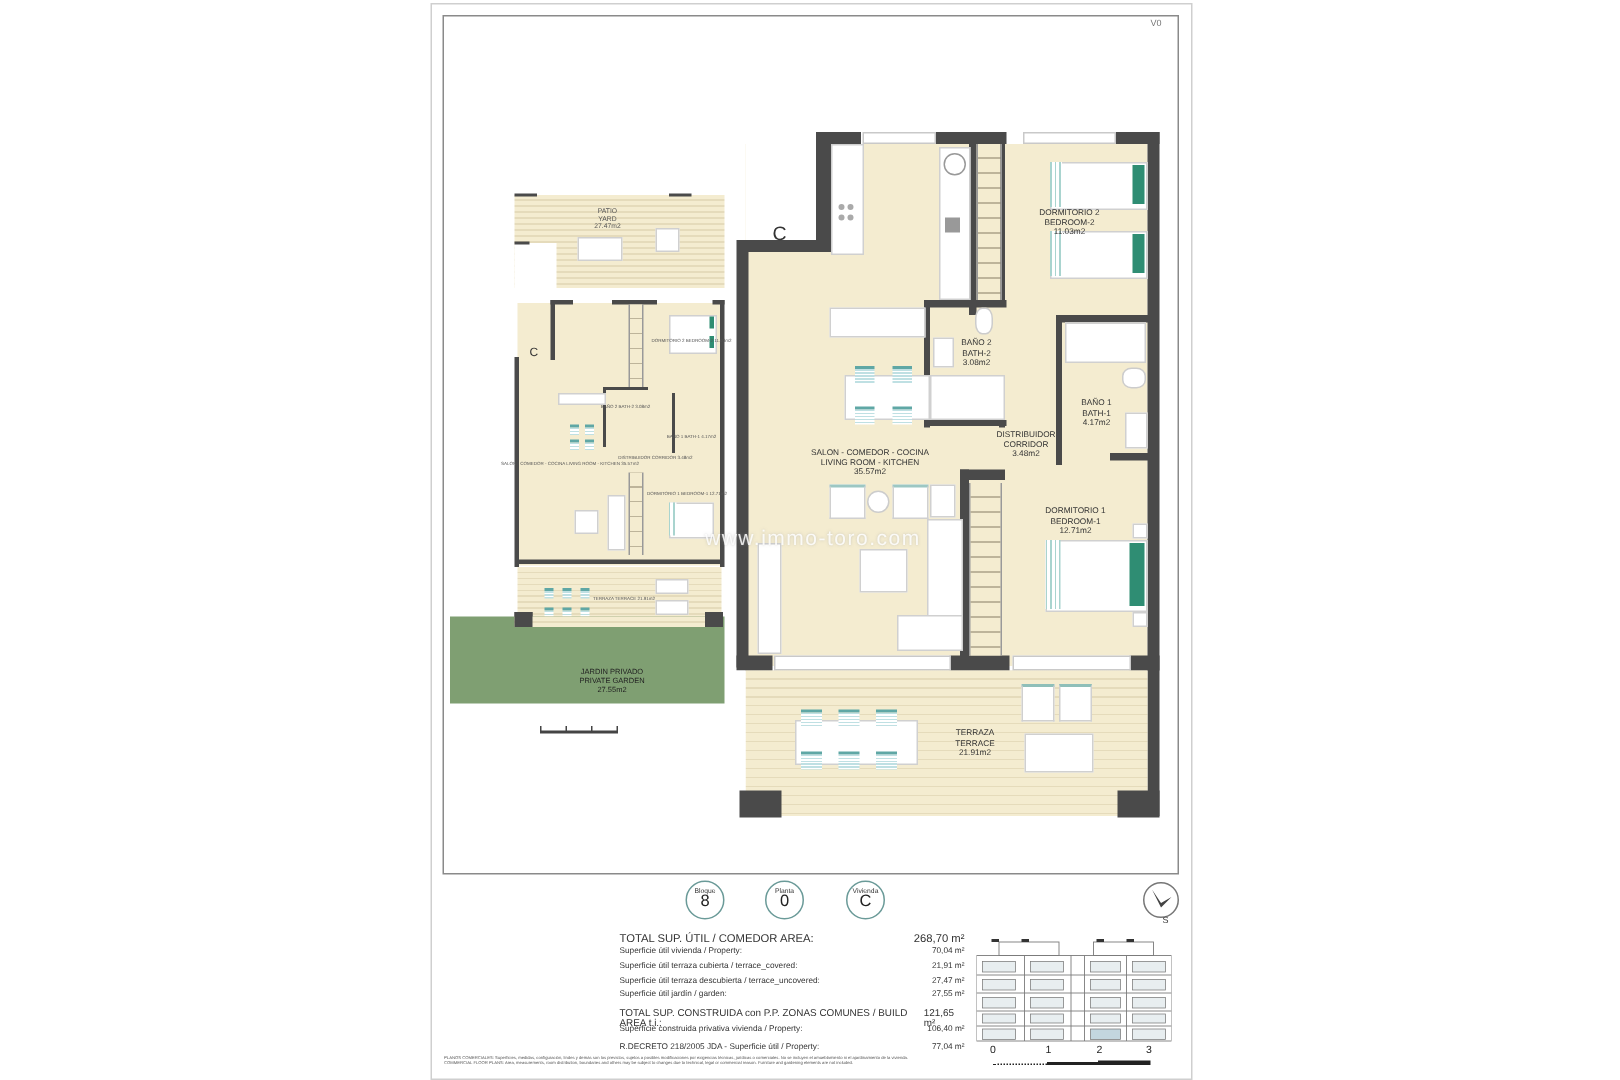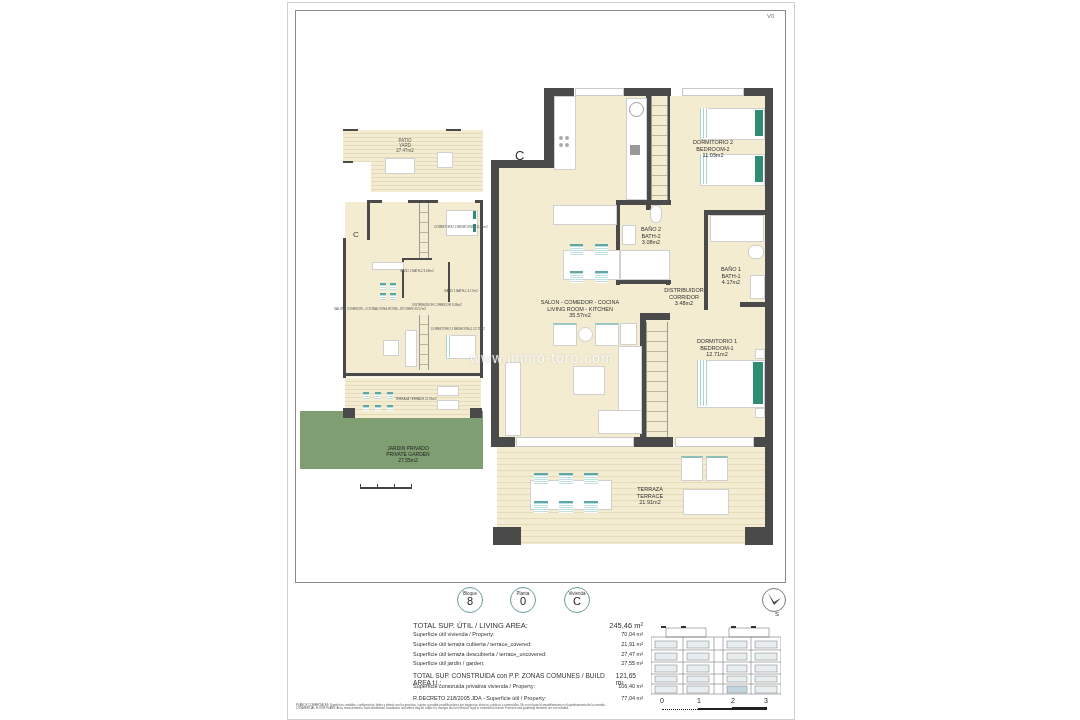--- a/index.html
+++ b/index.html
@@ -272,22 +272,22 @@
 </div>
 
 <div class="compass">
   <svg width="22" height="22" viewBox="0 0 22 22">
     <path d="M5 4 L11 16 L18 9 L11 13 Z" fill="#444"></path>
   </svg>
 </div>
 <div class="abs" style="left:775px;top:611px;font-size:6px;color:#333;">S</div>
 
 <div class="tbl-row big" style="top:621px;">
-  <span>TOTAL SUP. ÚTIL / LIVING AREA:</span>
-    <span>245,46 m²</span>
+  <span>TOTAL SUP. ÚTIL / COMEDOR AREA:</span>
+    <span>268,70 m²</span>
 </div>
 <div class="tbl-row small" style="top:631px;">
   <span>Superficie útil vivienda / Property:</span>
     <span>70,04 m²</span>
 </div>
 <div class="tbl-row small" style="top:641px;">
   <span>Superficie útil terraza cubierta / terrace_covered:</span>
     <span>21,91 m²</span>
 </div>
 <div class="tbl-row small" style="top:651px;">

